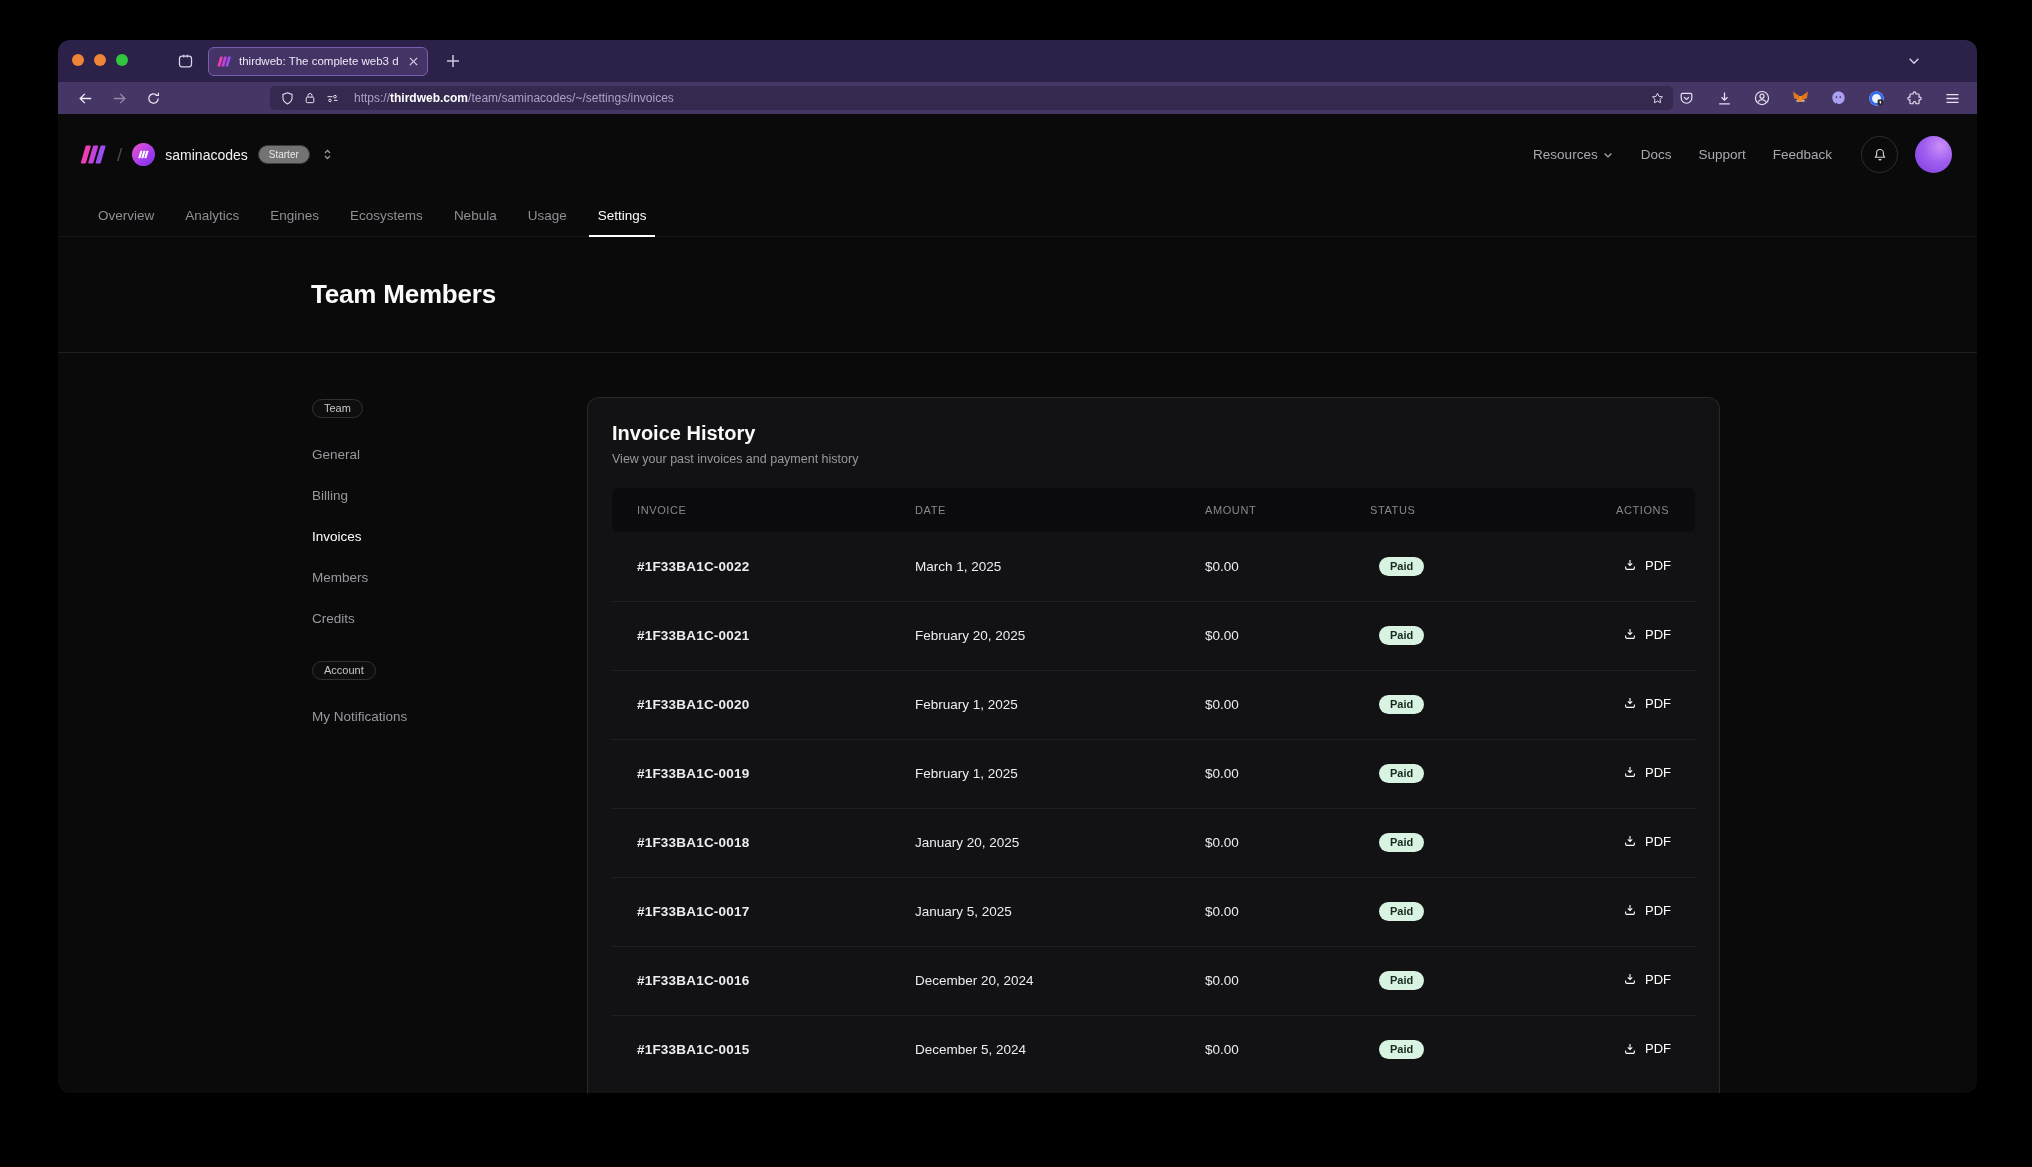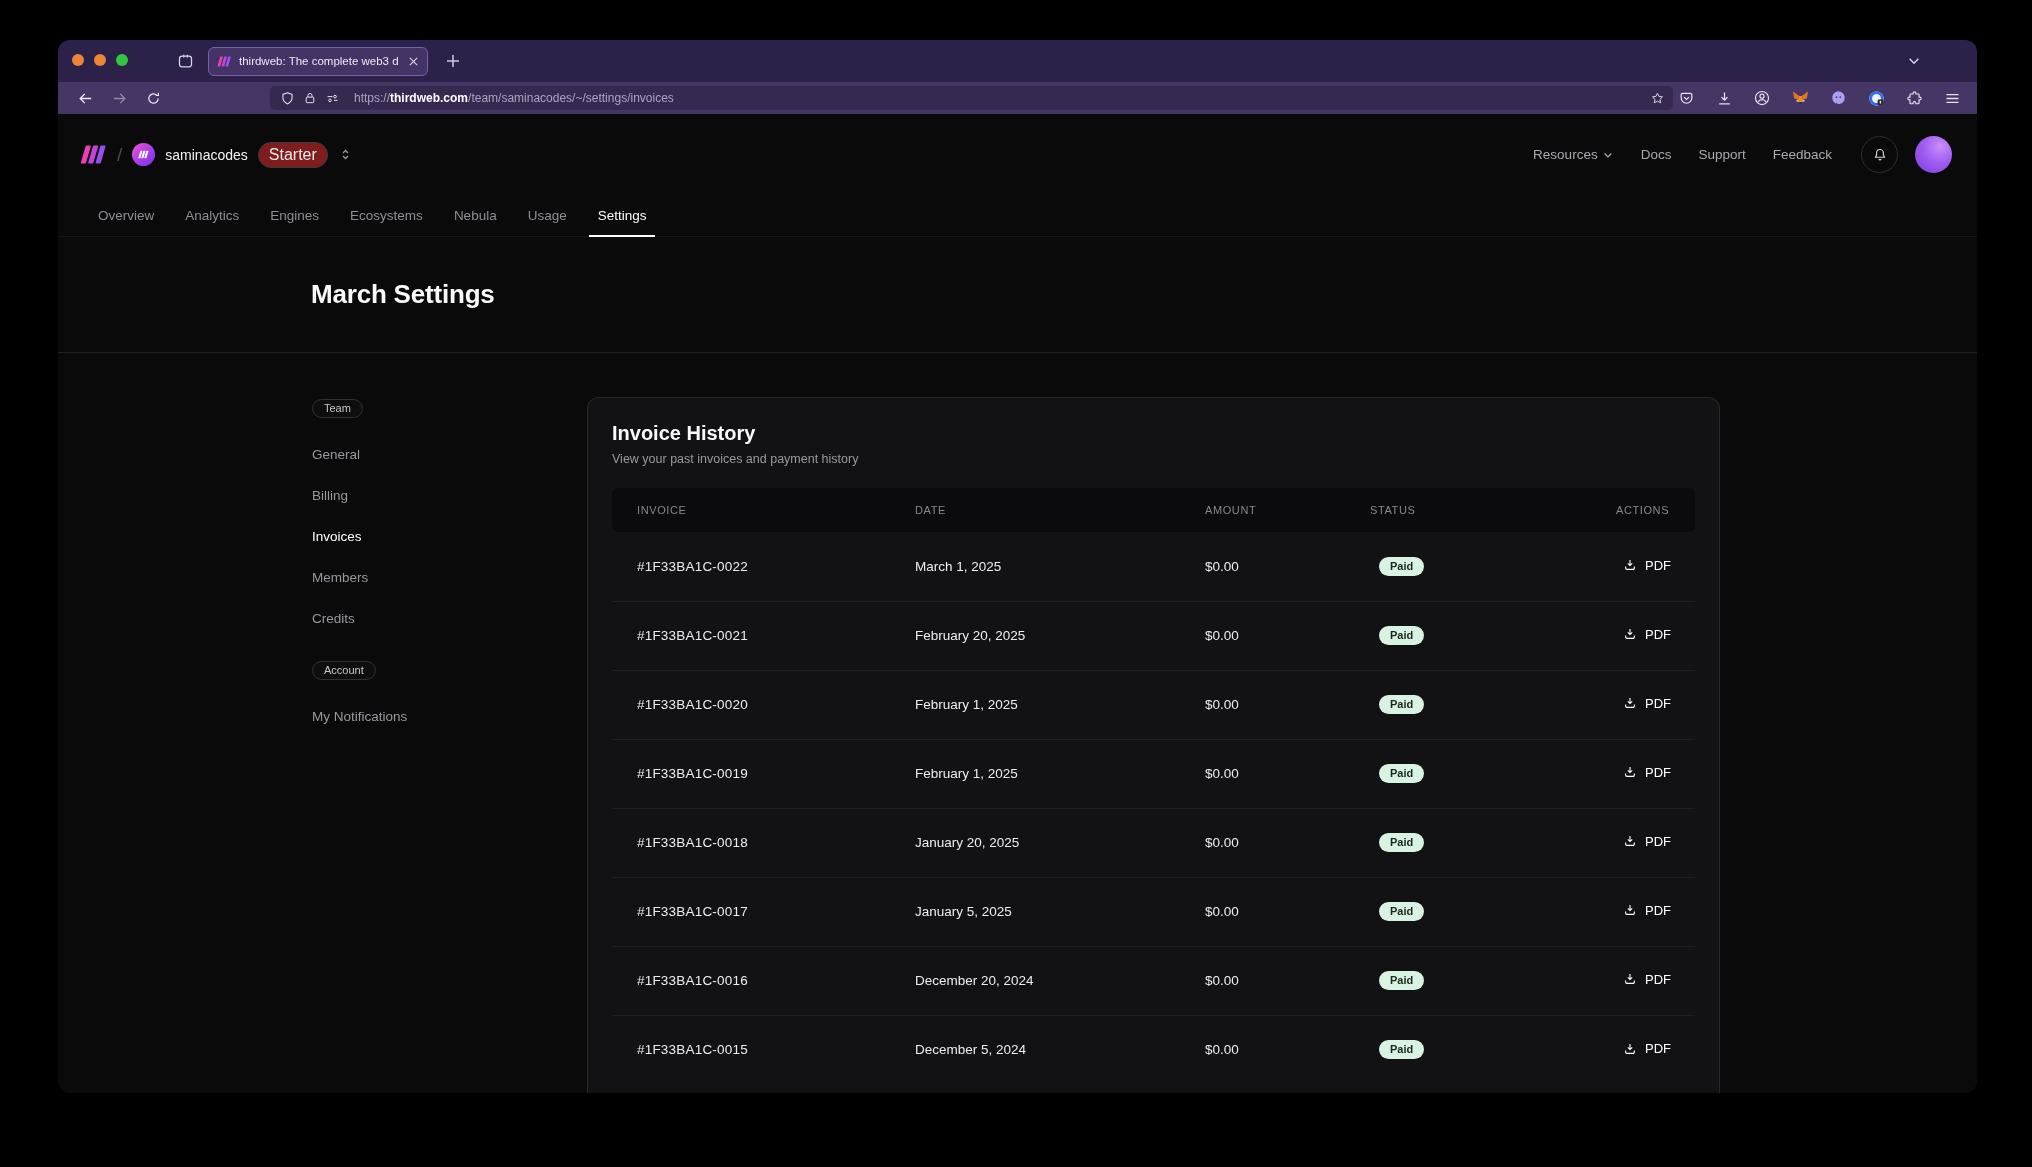--- a/index.html
+++ b/index.html
@@ -44,21 +44,21 @@
   .page { position:absolute; top:74px; left:0; right:0; bottom:0; background:#0a0a0b;
     display:flex; flex-direction:column; }
 
   .site-header { height:81px; display:flex; align-items:center; padding:0 25px 0 22px; flex:none; }
   .brand-left { display:flex; align-items:center; gap:10px; }
   .slash { color:#4a4a52; font-size:19px; font-weight:300; }
   .team-avatar { width:23px; height:23px; border-radius:50%;
     background:linear-gradient(135deg,#e84fd4 10%,#a33bee 60%,#7a2ee0);
     display:flex; align-items:center; justify-content:center; }
   .team-name { font-size:14px; color:#f2f2f4; font-weight:500; }
-  .plan-pill { font-size:16px; color:#e9e9ec; border:1px solid #3c3c40; background:#7f1d1d;
+  .plan-pill { font-size:10px; color:#e9e9ec; border:1px solid #3c3c40; background:#737373;
     border-radius:999px; padding:3px 10px; font-weight:500; }
   .brand-right { margin-left:auto; display:flex; align-items:center; gap:27px; }
   .menu-link { font-size:13.5px; color:#a9a9b0; display:inline-flex; align-items:center; gap:4px; }
   .icon-circle { width:37px; height:37px; border-radius:50%; border:1px solid #2e2e32;
     display:flex; align-items:center; justify-content:center; }
   .user-avatar { width:37px; height:37px; border-radius:50%; border:none;
     background:radial-gradient(circle at 68% 28%, #c98ff8 0%, #a05ef0 45%, #7c3bdd 100%); }
   .hdr-icons { display:flex; align-items:center; gap:17px; margin-left:2px; }
 
   .site-tabs { height:42px; display:flex; align-items:stretch; padding-left:31px; gap:13px;
@@ -90,21 +90,21 @@
     padding:24px; }
   .card-title { font-size:20px; font-weight:600; color:#fafafa; }
   .card-sub { font-size:12.5px; color:#98989f; margin-top:7px; }
   table { margin-top:22px; width:100%; border-collapse:collapse; table-layout:fixed; }
   thead th { background:#0b0b0d; height:44px; font-size:11px; letter-spacing:.6px;
     color:#87878d; font-weight:400; text-align:left; }
   thead th:first-child { padding-left:25px; border-radius:6px 0 0 6px; }
   thead th.col-actions { text-align:right; padding-right:26px; border-radius:0 6px 6px 0; }
   tbody td { height:69px; font-size:13.5px; color:#ededf0; border-top:1px solid #202023; }
   tbody tr:first-child td { border-top:none; }
-  td.cell-invoice { padding-left:25px; font-weight:400; letter-spacing:.2px; }
+  td.cell-invoice { padding-left:25px; font-weight:700; letter-spacing:.2px; }
   td.cell-status { padding-left:9px; }
   td.cell-actions { text-align:right; padding-right:24px; }
   .paid-badge { display:inline-block; background:#d8f3e2; color:#17291e; font-size:11px;
     font-weight:600; padding:3px 11px 4px; border-radius:999px; }
   .pdf-btn { display:inline-flex; align-items:center; gap:8px; font-size:13px;
     font-weight:500; color:#ffffff; cursor:pointer; background:none; border:none; }
 
   svg { display:block; }
 </style>
 </head>
@@ -323,21 +323,21 @@
 
         <span class="tab-item">Nebula</span>
 
         <span class="tab-item">Usage</span>
 
         <span class="tab-item active">Settings</span>
 
     </nav>
 
     <div class="page-head">
-      <h1>March Settings</h1>
+      <h1>Team Members</h1>
     </div>
 
     <div class="content">
 
       <aside class="sidebar">
         <span class="side-badge">Team</span>
         <div class="side-list">
 
             <span class="side-item">General</span>
 

